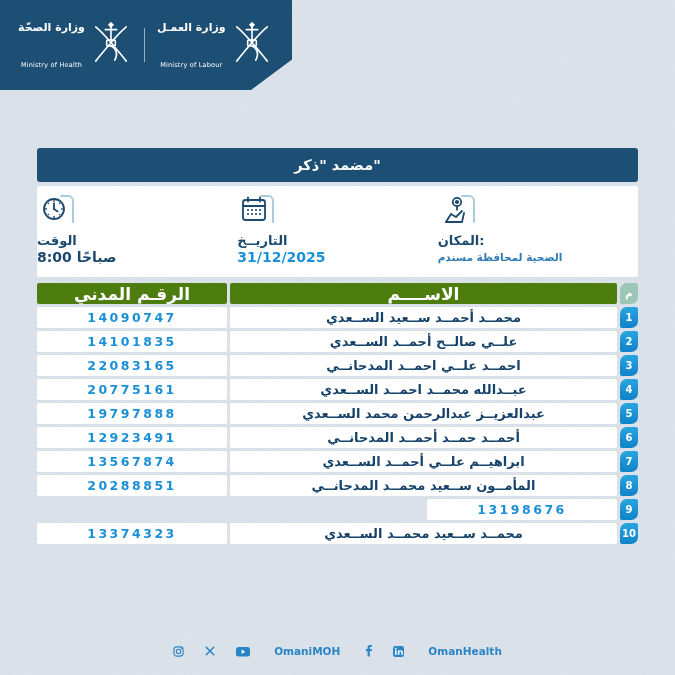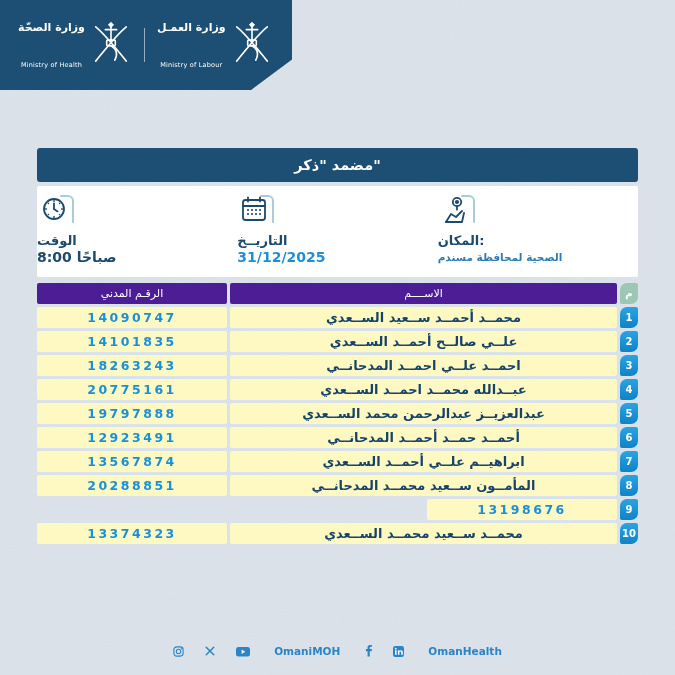--- a/index.html
+++ b/index.html
@@ -30,22 +30,22 @@
   .ltr{direction:ltr;unicode-bidi:embed;}
   
   .table{direction:rtl;}
   .trow{display:flex;gap:3px;height:21px;margin-bottom:3px;}
   .cell{display:flex;align-items:center;justify-content:center;border-radius:2px;box-sizing:border-box;}
   .idx{width:18px;flex:0 0 18px;border-radius:7px 2px 7px 2px;color:#fff;font-size:10px;font-weight:bold;}
   .idx-h{background:#9cc7b4;}
   .idx-n{background:linear-gradient(180deg,#2aa4e0,#0f83c9);}
   .name-col{width:387px;flex:0 0 387px;}
   .num-col{width:190px;flex:0 0 190px;}
-  .th{background:#4c1d95;color:#ffffff;font-size:11px;font-weight:normal;}
-  .td{background:#fef9c3;}
+  .th{background:#4d7c0f;color:#ffffff;font-size:17px;font-weight:bold;}
+  .td{background:#ffffff;}
   .td-name{color:#17436a;font-size:13px;font-weight:bold;text-align:center;}
   .td-num{color:#1b8fd8;font-size:12.5px;font-weight:600;letter-spacing:2.5px;direction:ltr;}
   
   .footer{position:absolute;left:0;top:645px;width:675px;display:flex;align-items:center;justify-content:center;
           gap:21px;z-index:1;color:#2a84c6;}
   .handle{font-size:10.5px;font-weight:bold;color:#2a84c6;}
   .soc{display:flex;align-items:center;gap:4px;}
   .gap-r{margin-right:3px;}
 </style>
 </head>
@@ -184,21 +184,21 @@
       <div class="cell num-col td td-num">14090747</div>
     </div>
     <div class="trow">
       <div class="cell idx idx-n">2</div>
       <div class="cell name-col td td-name">علــي صالــح أحمــد الســعدي</div>
       <div class="cell num-col td td-num">14101835</div>
     </div>
     <div class="trow">
       <div class="cell idx idx-n">3</div>
       <div class="cell name-col td td-name">احمــد علــي احمــد المدحانــي</div>
-      <div class="cell num-col td td-num">18263243</div>
+      <div class="cell num-col td td-num">22083165</div>
     </div>
     <div class="trow">
       <div class="cell idx idx-n">4</div>
       <div class="cell name-col td td-name">عبــدالله محمــد احمــد الســعدي</div>
       <div class="cell num-col td td-num">20775161</div>
     </div>
     <div class="trow">
       <div class="cell idx idx-n">5</div>
       <div class="cell name-col td td-name">عبدالعزيــز عبدالرحمن محمد الســعدي</div>
       <div class="cell num-col td td-num">19797888</div>

